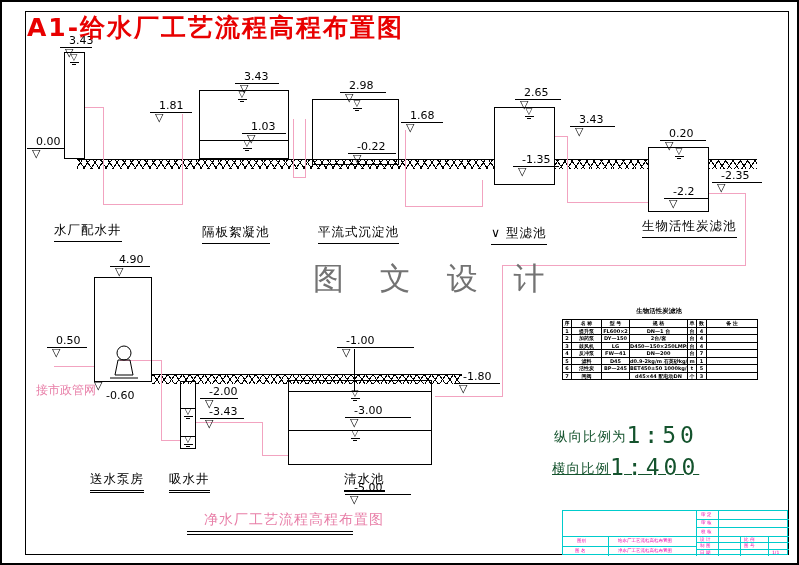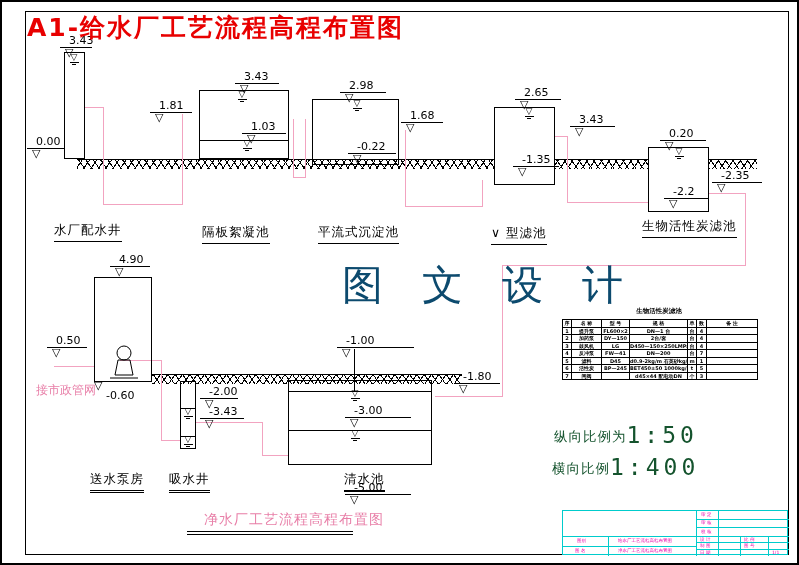--- a/index.html
+++ b/index.html
@@ -25,22 +25,22 @@
   .ws .v{display:block;font-size:9px;line-height:7px;}
   .ws i{display:block;height:1px;background:#000;margin:1px auto 0;}
   .ws .w1{width:9px;} .ws .w2{width:4px;}
   
   .ulabel{position:absolute;font-size:12.5px;letter-spacing:1px;color:#000;
           padding-bottom:2px;border-bottom:1.5px solid #000;white-space:nowrap;}
   .ulabel.dbl{border-bottom:3px double #000;}
   .ulabel.thick{border-bottom:2.5px solid #000;}
   .title-red{position:absolute;left:25px;top:9px;font-size:25px;font-weight:bold;
              color:#e80000;letter-spacing:2px;white-space:nowrap;}
-  .wm{position:absolute;left:311px;top:256px;font-size:41px;color:#0c4a6e;
-      letter-spacing:13px;white-space:nowrap;margin-left:29px;}
+  .wm{position:absolute;left:311px;top:256px;font-size:31px;color:#737373;
+      letter-spacing:13px;white-space:nowrap;}
   .pinktext{position:absolute;color:#e87fa8;white-space:nowrap;}
   .cap-underline{position:absolute;left:185px;top:529px;width:166px;height:4px;
                  border-top:1px solid #000;border-bottom:1px solid #000;box-sizing:border-box;}
   .scale-line{position:absolute;color:#14532d;white-space:nowrap;}
   .scale-line .cjk{font-size:13.5px;letter-spacing:1px;vertical-align:baseline;}
   .scale-line .num{font-size:23px;font-family:"DejaVu Sans Mono",monospace;
                    letter-spacing:4px;vertical-align:-2px;}
   
   .eq-title{position:absolute;left:560px;top:305px;width:194px;text-align:center;
             font-size:6.5px;font-weight:bold;color:#000;}
@@ -294,21 +294,21 @@
 
   <div class="title-red">A1-给水厂工艺流程高程布置图</div>
   <div class="wm">图 文 设 计</div>
   <div class="pinktext" style="left:34px;top:380px;font-size:12px;">接市政管网</div>
   <div class="pinktext" style="left:202px;top:509px;font-size:14px;letter-spacing:1px;">净水厂工艺流程高程布置图</div>
   <div class="cap-underline"></div>
 
   <div class="scale-line" style="left:552px;top:420px;">
     <span class="cjk">纵向比例为</span><span class="num">1:50</span>
   </div>
-  <div class="scale-line" style="left:550px;top:452px;">
+  <div class="scale-line" style="left:550px;top:452px;text-decoration:underline;">
     <span class="cjk">横向比例</span><span class="num">1:400</span>
   </div>
 
   <div class="eq-title">生物活性炭滤池</div>
   <table class="eq">
     <colgroup>
         <col style="width:9px">
         <col style="width:30px">
         <col style="width:28px">
         <col style="width:58px">

